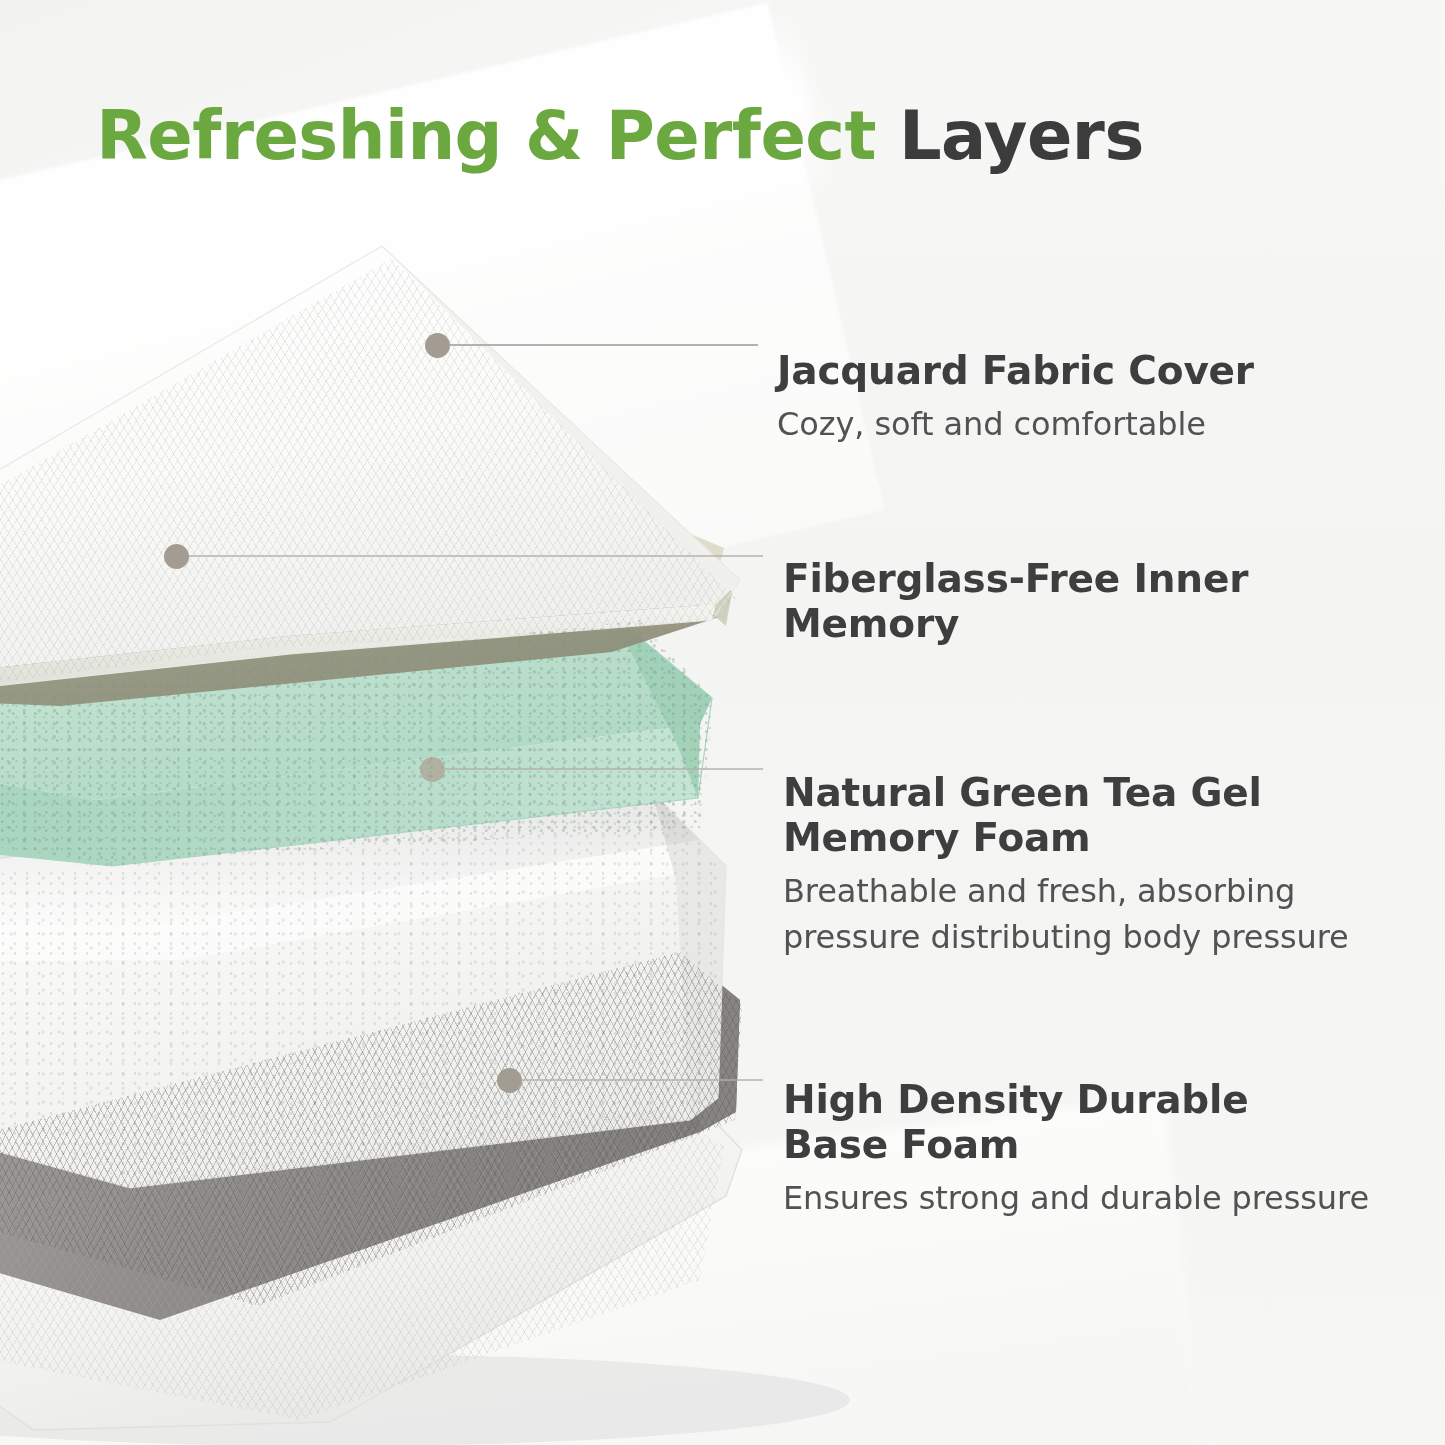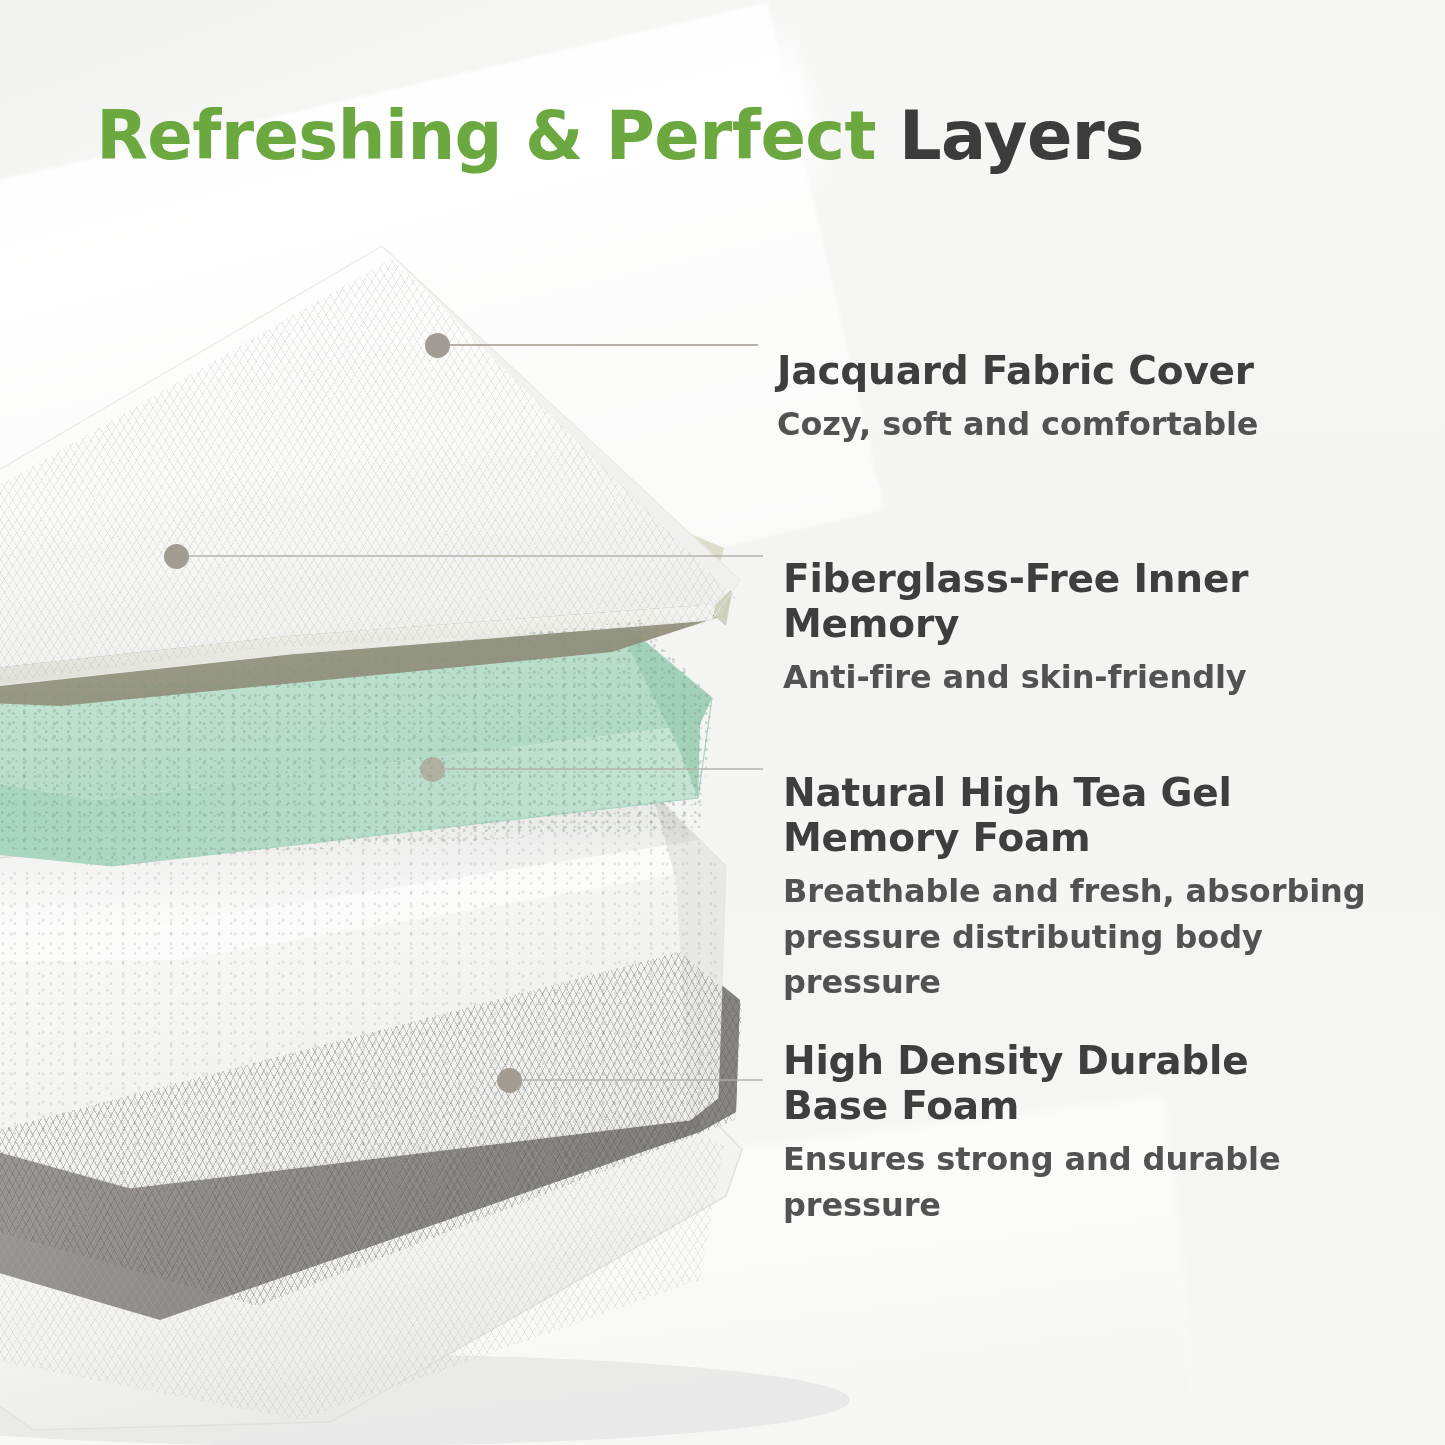--- a/index.html
+++ b/index.html
@@ -118,21 +118,21 @@
     font-size:39px;
     font-weight:700;
     line-height:1.16;
     letter-spacing:-0.2px;
     white-space:pre-line;
     margin-top:28px;
   }
   .label .sub{
     color:#525252;
     font-size:32px;
-    font-weight:700;
+    font-weight:400;
     line-height:1.42;
     letter-spacing:-0.1px;
     margin-top:9px;
     white-space:pre-line;
   }
 </style>
 </head>
 <body>
 
 <div class="canvas">
@@ -305,38 +305,37 @@
       <div class="head">Jacquard Fabric Cover</div>
       <div class="sub">Cozy, soft and comfortable</div>
     </div>
   </div>
 
   <div class="callout">
     <div class="dot" style="left:164px; top:544px;"></div>
     <div class="leader faint" style="left:189px; top:555px; width:574px;"></div>
     <div class="label" style="left:783px; top:528px; width:640px;">
       <div class="head">Fiberglass-Free Inner Memory</div>
-      <div class="sub">Anti-fire and skin-friendly</div>
     </div>
   </div>
 
   <div class="callout">
     <div class="dot soft" style="left:420px; top:757px;"></div>
     <div class="leader faint" style="left:445px; top:768px; width:318px;"></div>
     <div class="label" style="left:783px; top:742px; width:640px;">
-      <div class="head">Natural High Tea Gel
+      <div class="head">Natural Green Tea Gel
 Memory Foam</div>
       <div class="sub">Breathable and fresh, absorbing
 pressure distributing body pressure</div>
     </div>
   </div>
 
   <div class="callout">
     <div class="dot" style="left:497px; top:1068px;"></div>
     <div class="leader faint" style="left:522px; top:1079px; width:241px;"></div>
-    <div class="label" style="left:783px; top:1010px; width:640px;">
+    <div class="label" style="left:783px; top:1049px; width:640px;">
       <div class="head">High Density Durable
 Base Foam</div>
       <div class="sub">Ensures strong and durable pressure</div>
     </div>
   </div>
 
 </div>
 
 </body></html>

